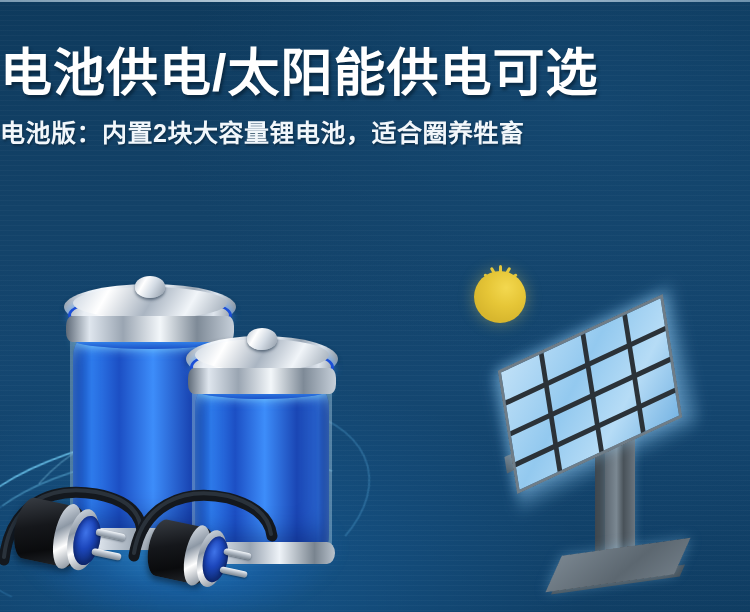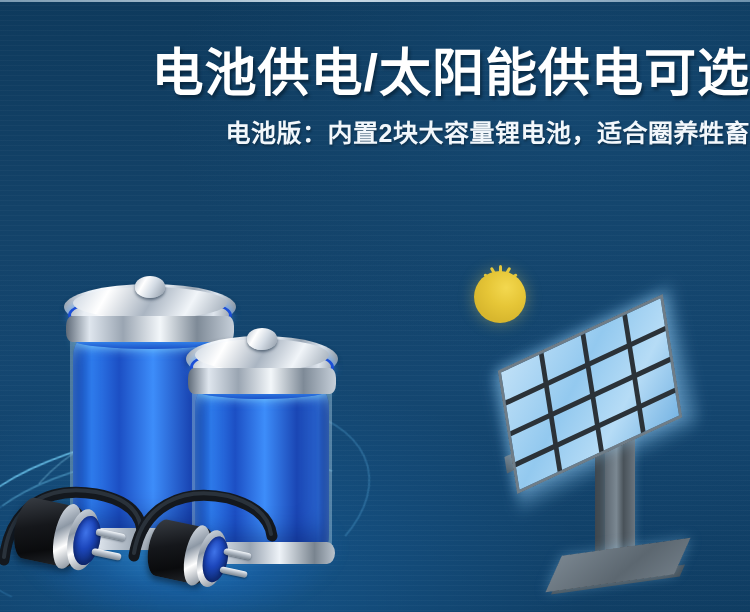--- a/index.html
+++ b/index.html
@@ -36,21 +36,21 @@
     pointer-events: none;
   }
   .bg-topline {
     position: absolute; top: 0; left: 0; right: 0; height: 2px;
     background: linear-gradient(90deg, rgba(210,232,246,0.55), rgba(232,244,252,0.85) 45%, rgba(200,226,244,0.5));
   }
 
   
   .text-block {
     position: absolute; top: 0; left: 0; width: 750px;
-    text-align: right;
+    text-align: left;
     z-index: 6;
   }
   .headline {
     margin: 0;
     padding-top: 44px;
     font-size: 52px;
     line-height: 1.12;
     font-weight: bold;
     color: #ffffff;
     letter-spacing: 1px;
@@ -59,21 +59,20 @@
   }
   .subline {
     margin: 0;
     font-size: 25px;
     line-height: 1.42;
     font-weight: bold;
     color: #f2f7fb;
     letter-spacing: 0.5px;
     text-shadow: 1px 2px 2px rgba(4,24,40,0.45);
     white-space: nowrap;
-    padding-left: 14px;
   }
   .subline.first { padding-top: 14px; }
 
   
   .floor-glow {
     position: absolute;
     left: -40px; top: 430px;
     width: 460px; height: 210px;
     background: radial-gradient(50% 50% at 48% 56%, rgba(60,170,255,0.58) 0%, rgba(30,120,220,0.26) 42%, rgba(20,80,160,0.0) 72%);
     filter: blur(4px);

